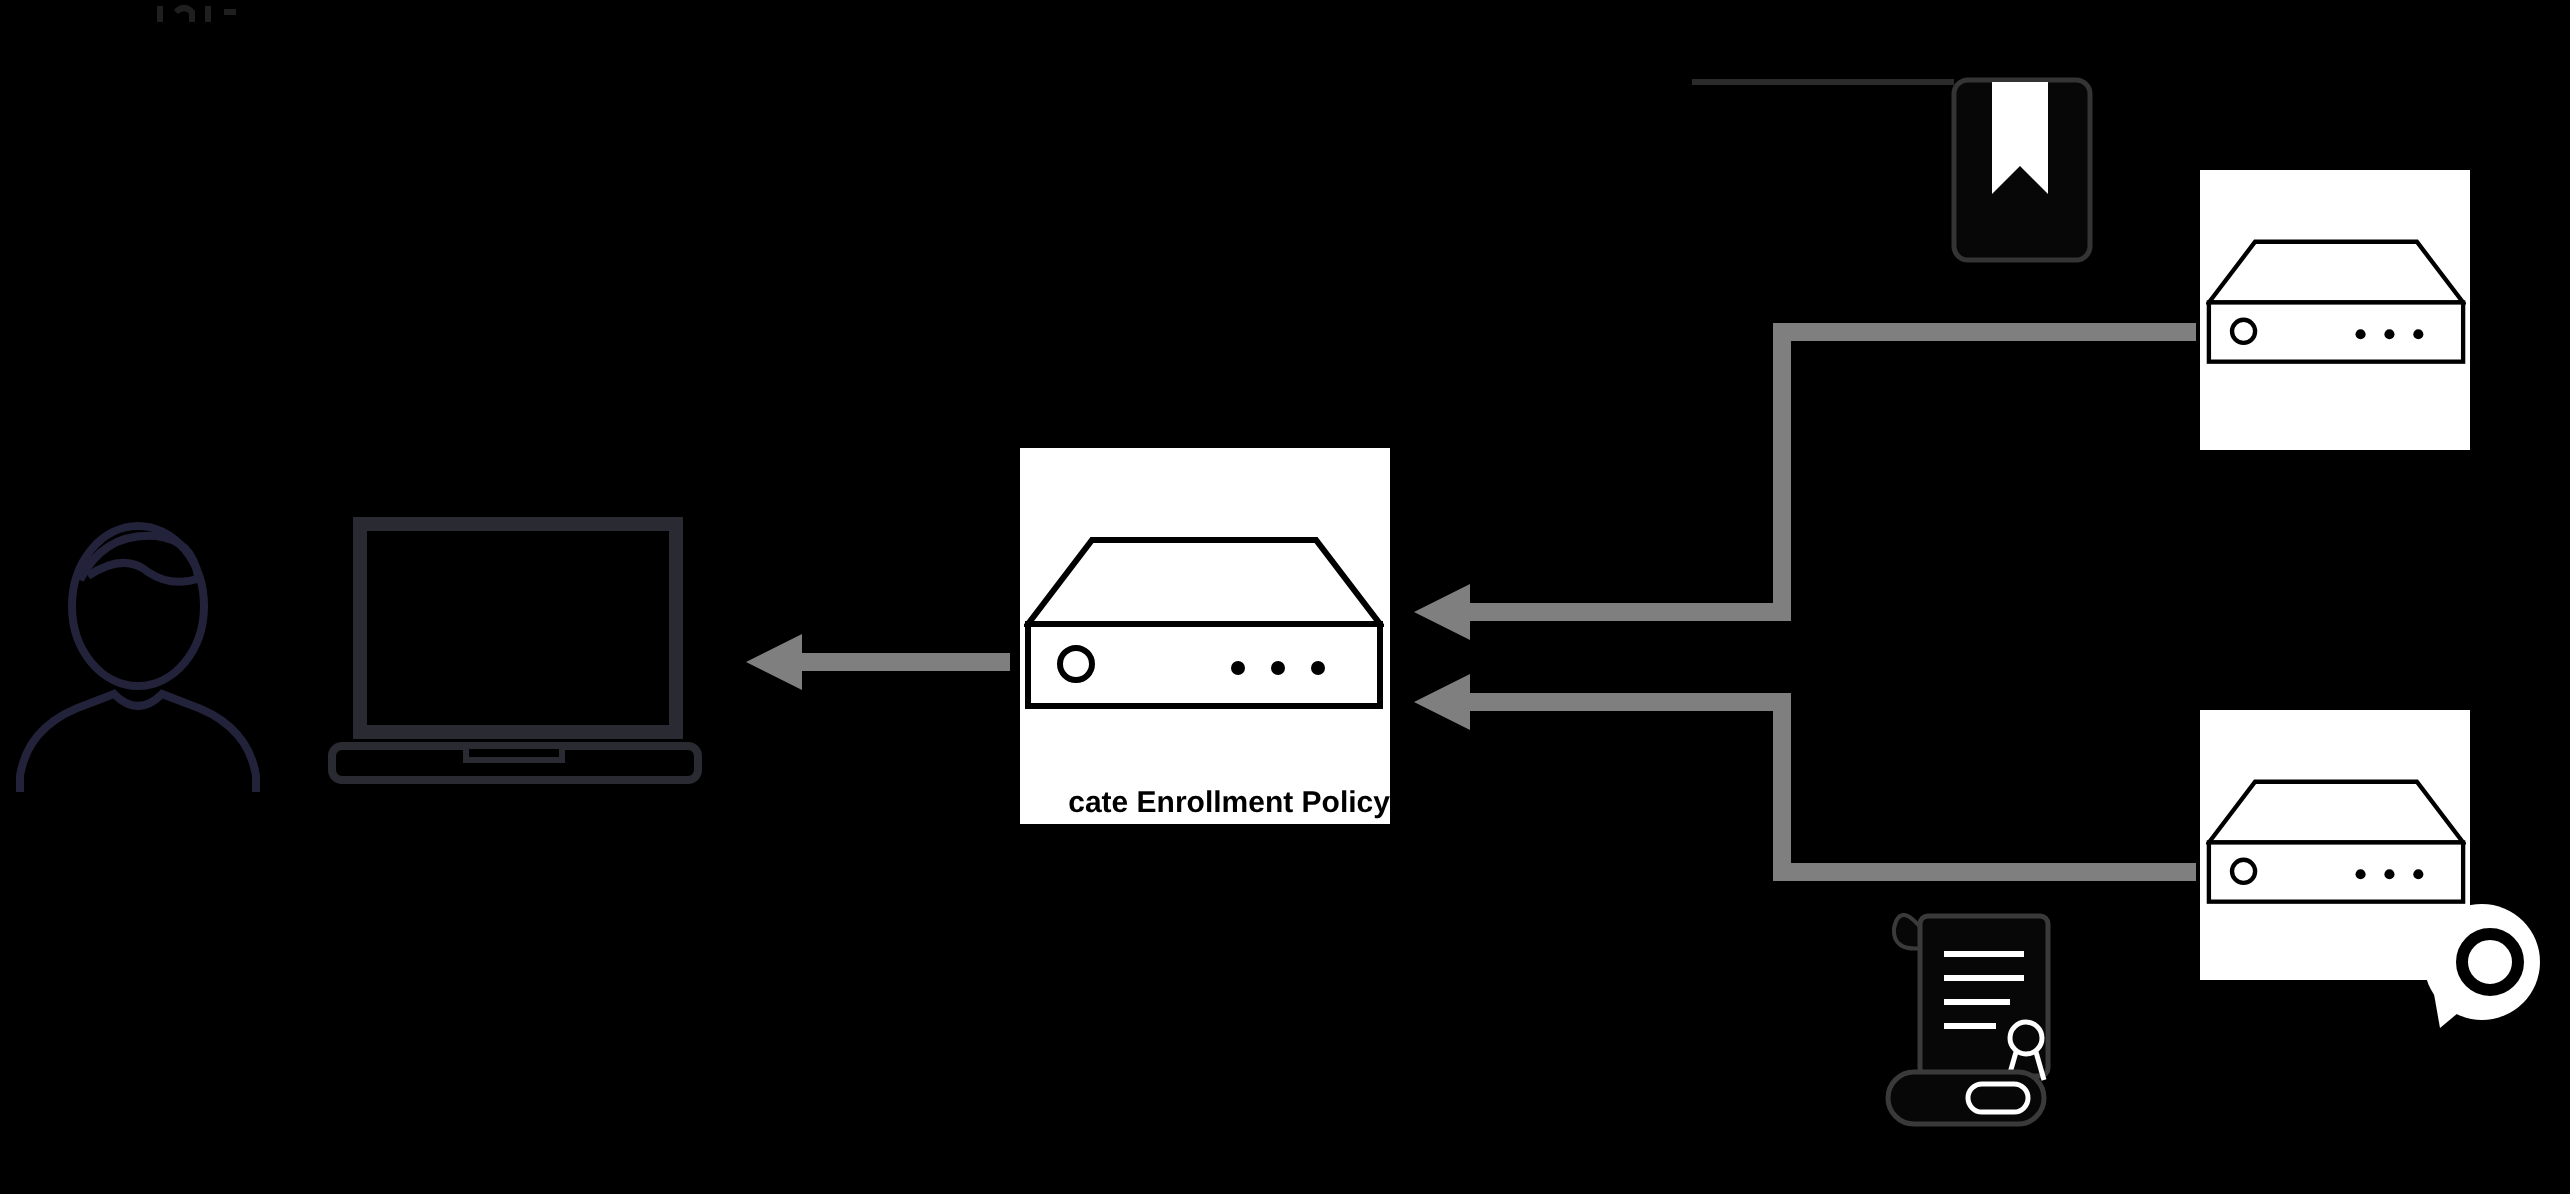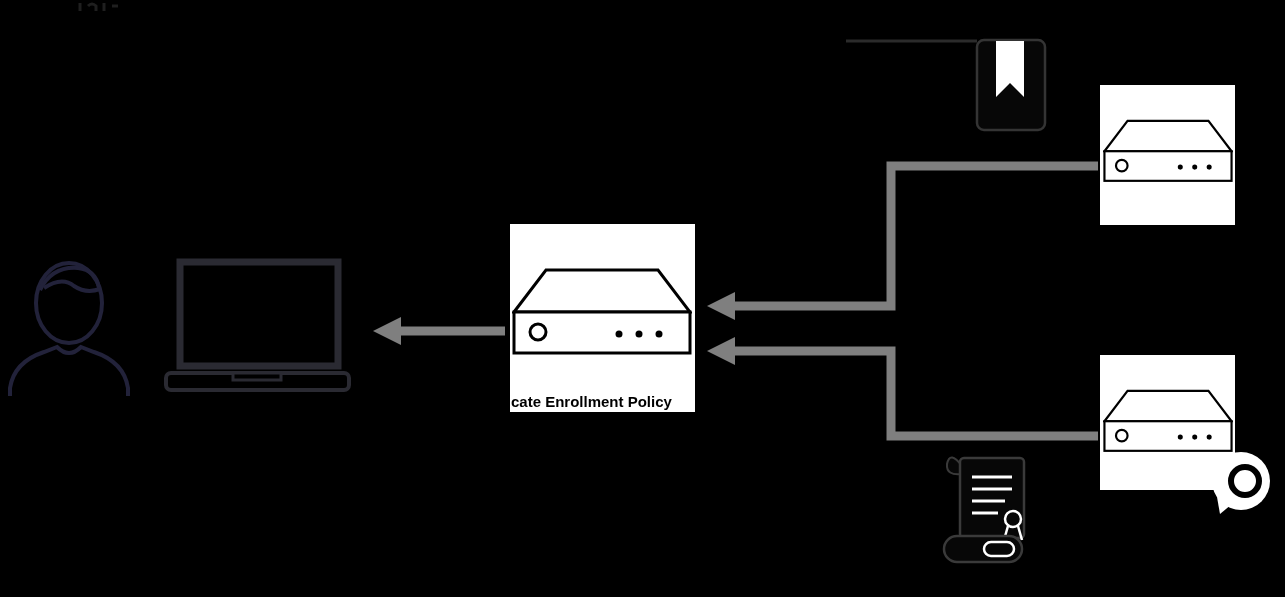--- a/index.html
+++ b/index.html
@@ -1,18 +1,18 @@
 <!DOCTYPE html>
 <html><head>
 <meta charset="utf-8">
 <style>
   html,body{margin:0;padding:0;background:#000000;}
   .canvas{
     position:relative;width:1285px;height:571px;background:#000000;
-    overflow:hidden;font-family:"Liberation Sans",sans-serif;
+    overflow:hidden;font-family:"Liberation Sans",sans-serif;text-align:right;
   }
   .layer{position:absolute;left:0;top:0;}
   .node-label{
     position:absolute;left:510px;top:392px;width:185px;height:20px;
     background:#ffffff;color:#000000;font-weight:bold;font-size:15px;
     line-height:20px;white-space:nowrap;overflow:hidden;padding-left:1px;
     box-sizing:border-box;
   }
 </style>
 </head>

